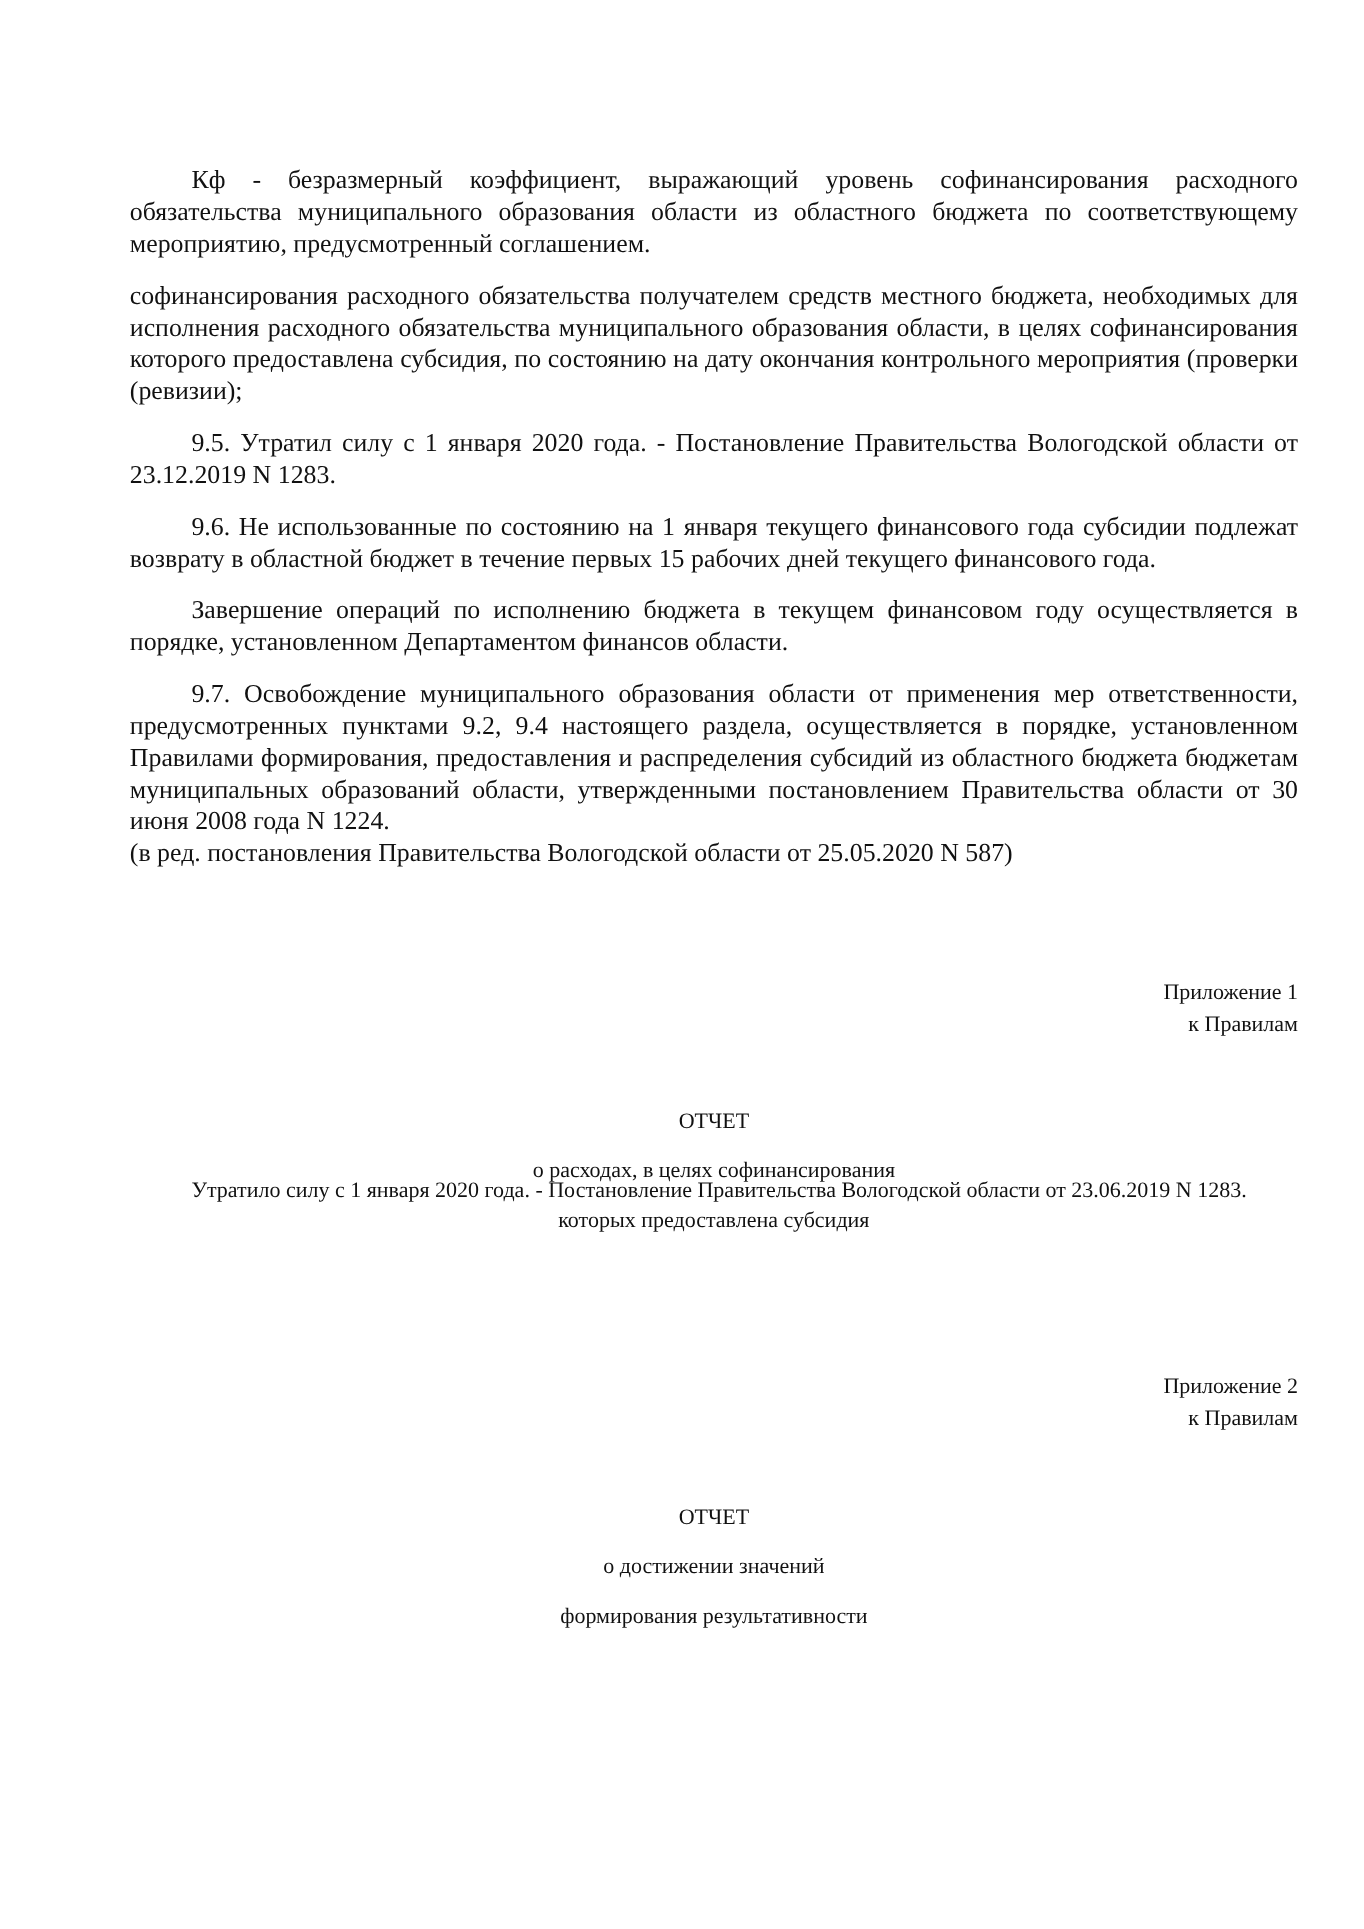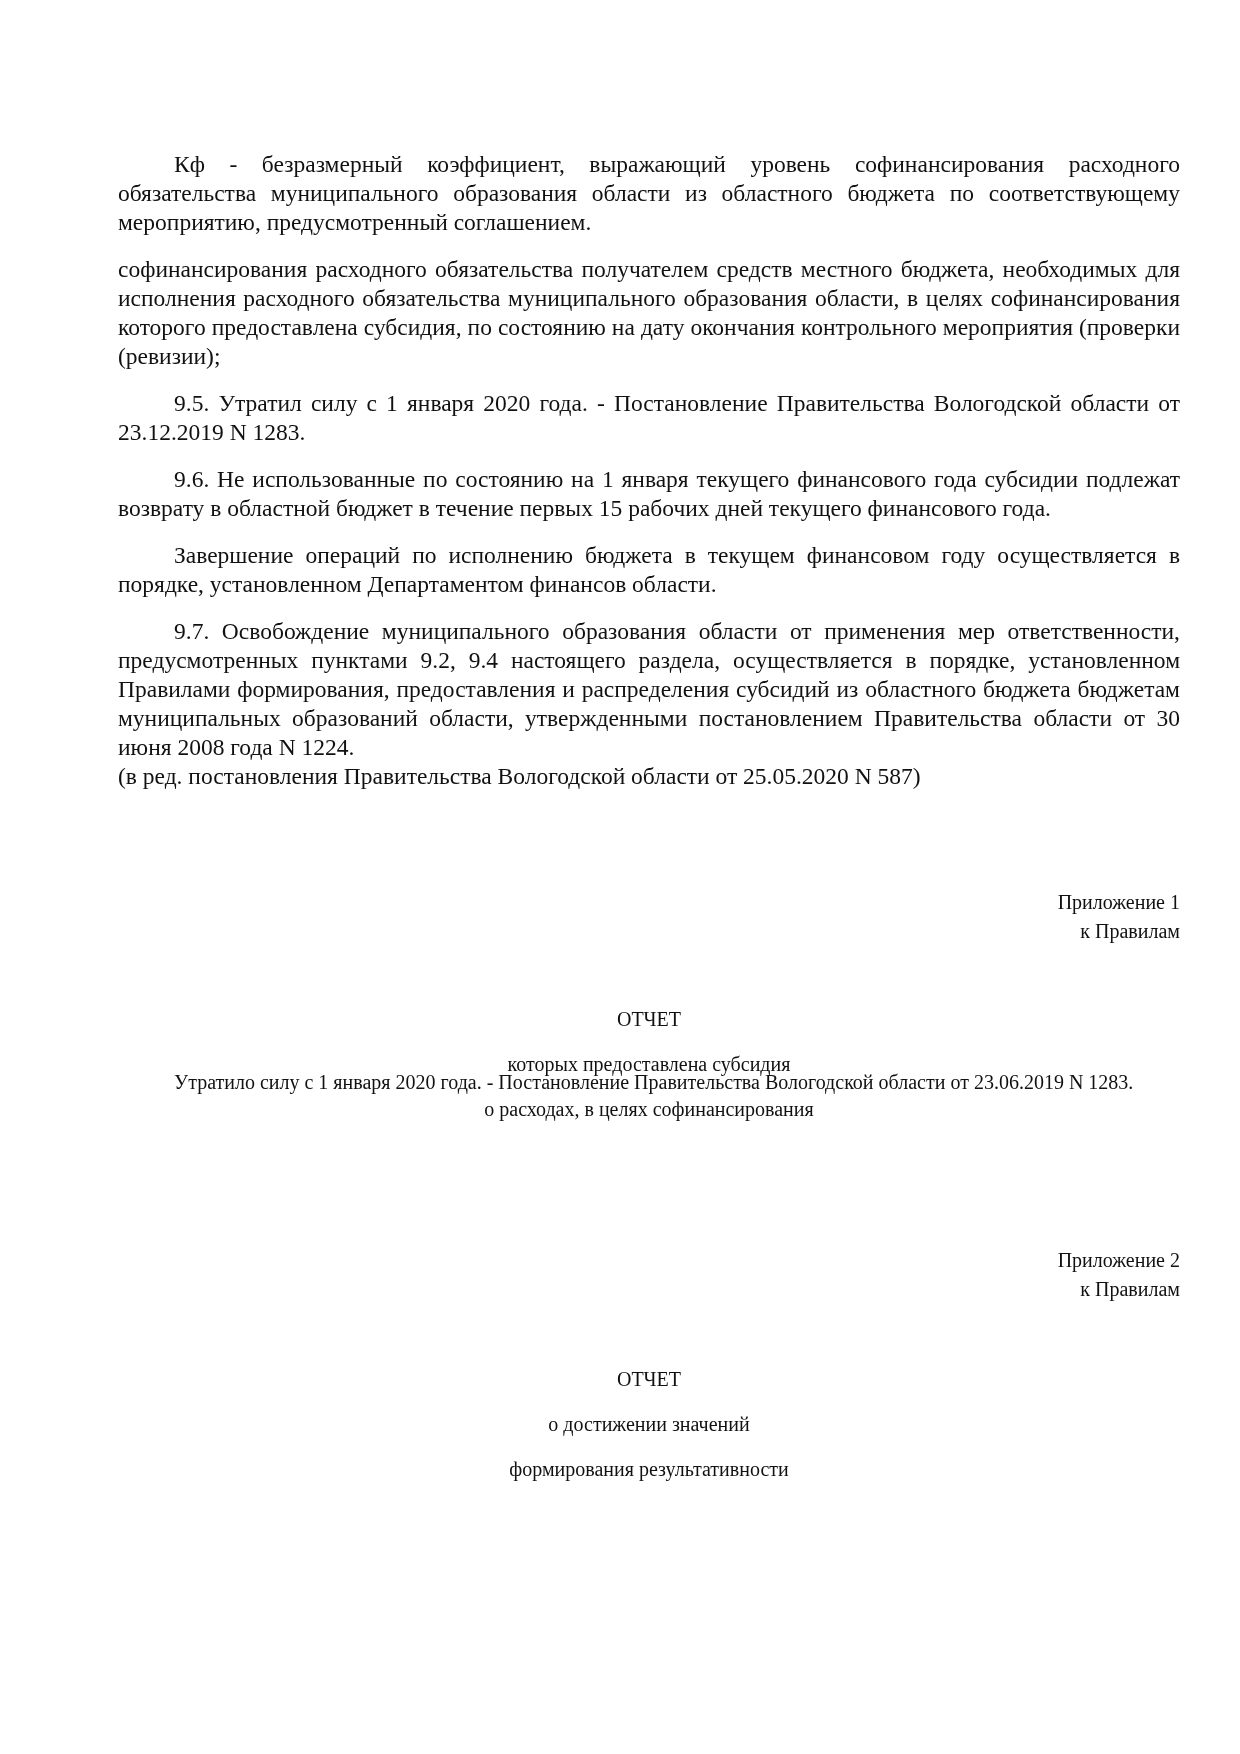--- a/index.html
+++ b/index.html
@@ -66,22 +66,22 @@
   <p class="note">(в ред. постановления Правительства Вологодской области от 25.05.2020 N 587)</p>
 </div>
 
 <div class="block" style="top: 888px;">
   <p class="appendix">Приложение 1</p>
   <p class="appendix">к Правилам</p>
 </div>
 
 <div class="block" style="top: 989px;">
   <p class="report-title">ОТЧЕТ</p>
+  <p class="report-title">о расходах, в целях софинансирования</p>
   <p class="report-title">которых предоставлена субсидия</p>
-  <p class="report-title">о расходах, в целях софинансирования</p>
 </div>
 
 <div class="block" style="top: 1068px;">
   <p class="para indent" style="text-align:left;">Утратило силу с 1 января 2020 года. - Постановление Правительства Вологодской области от 23.06.2019 N 1283.</p>
 </div>
 
 <div class="block" style="top: 1246px;">
   <p class="appendix">Приложение 2</p>
   <p class="appendix">к Правилам</p>
 </div>

